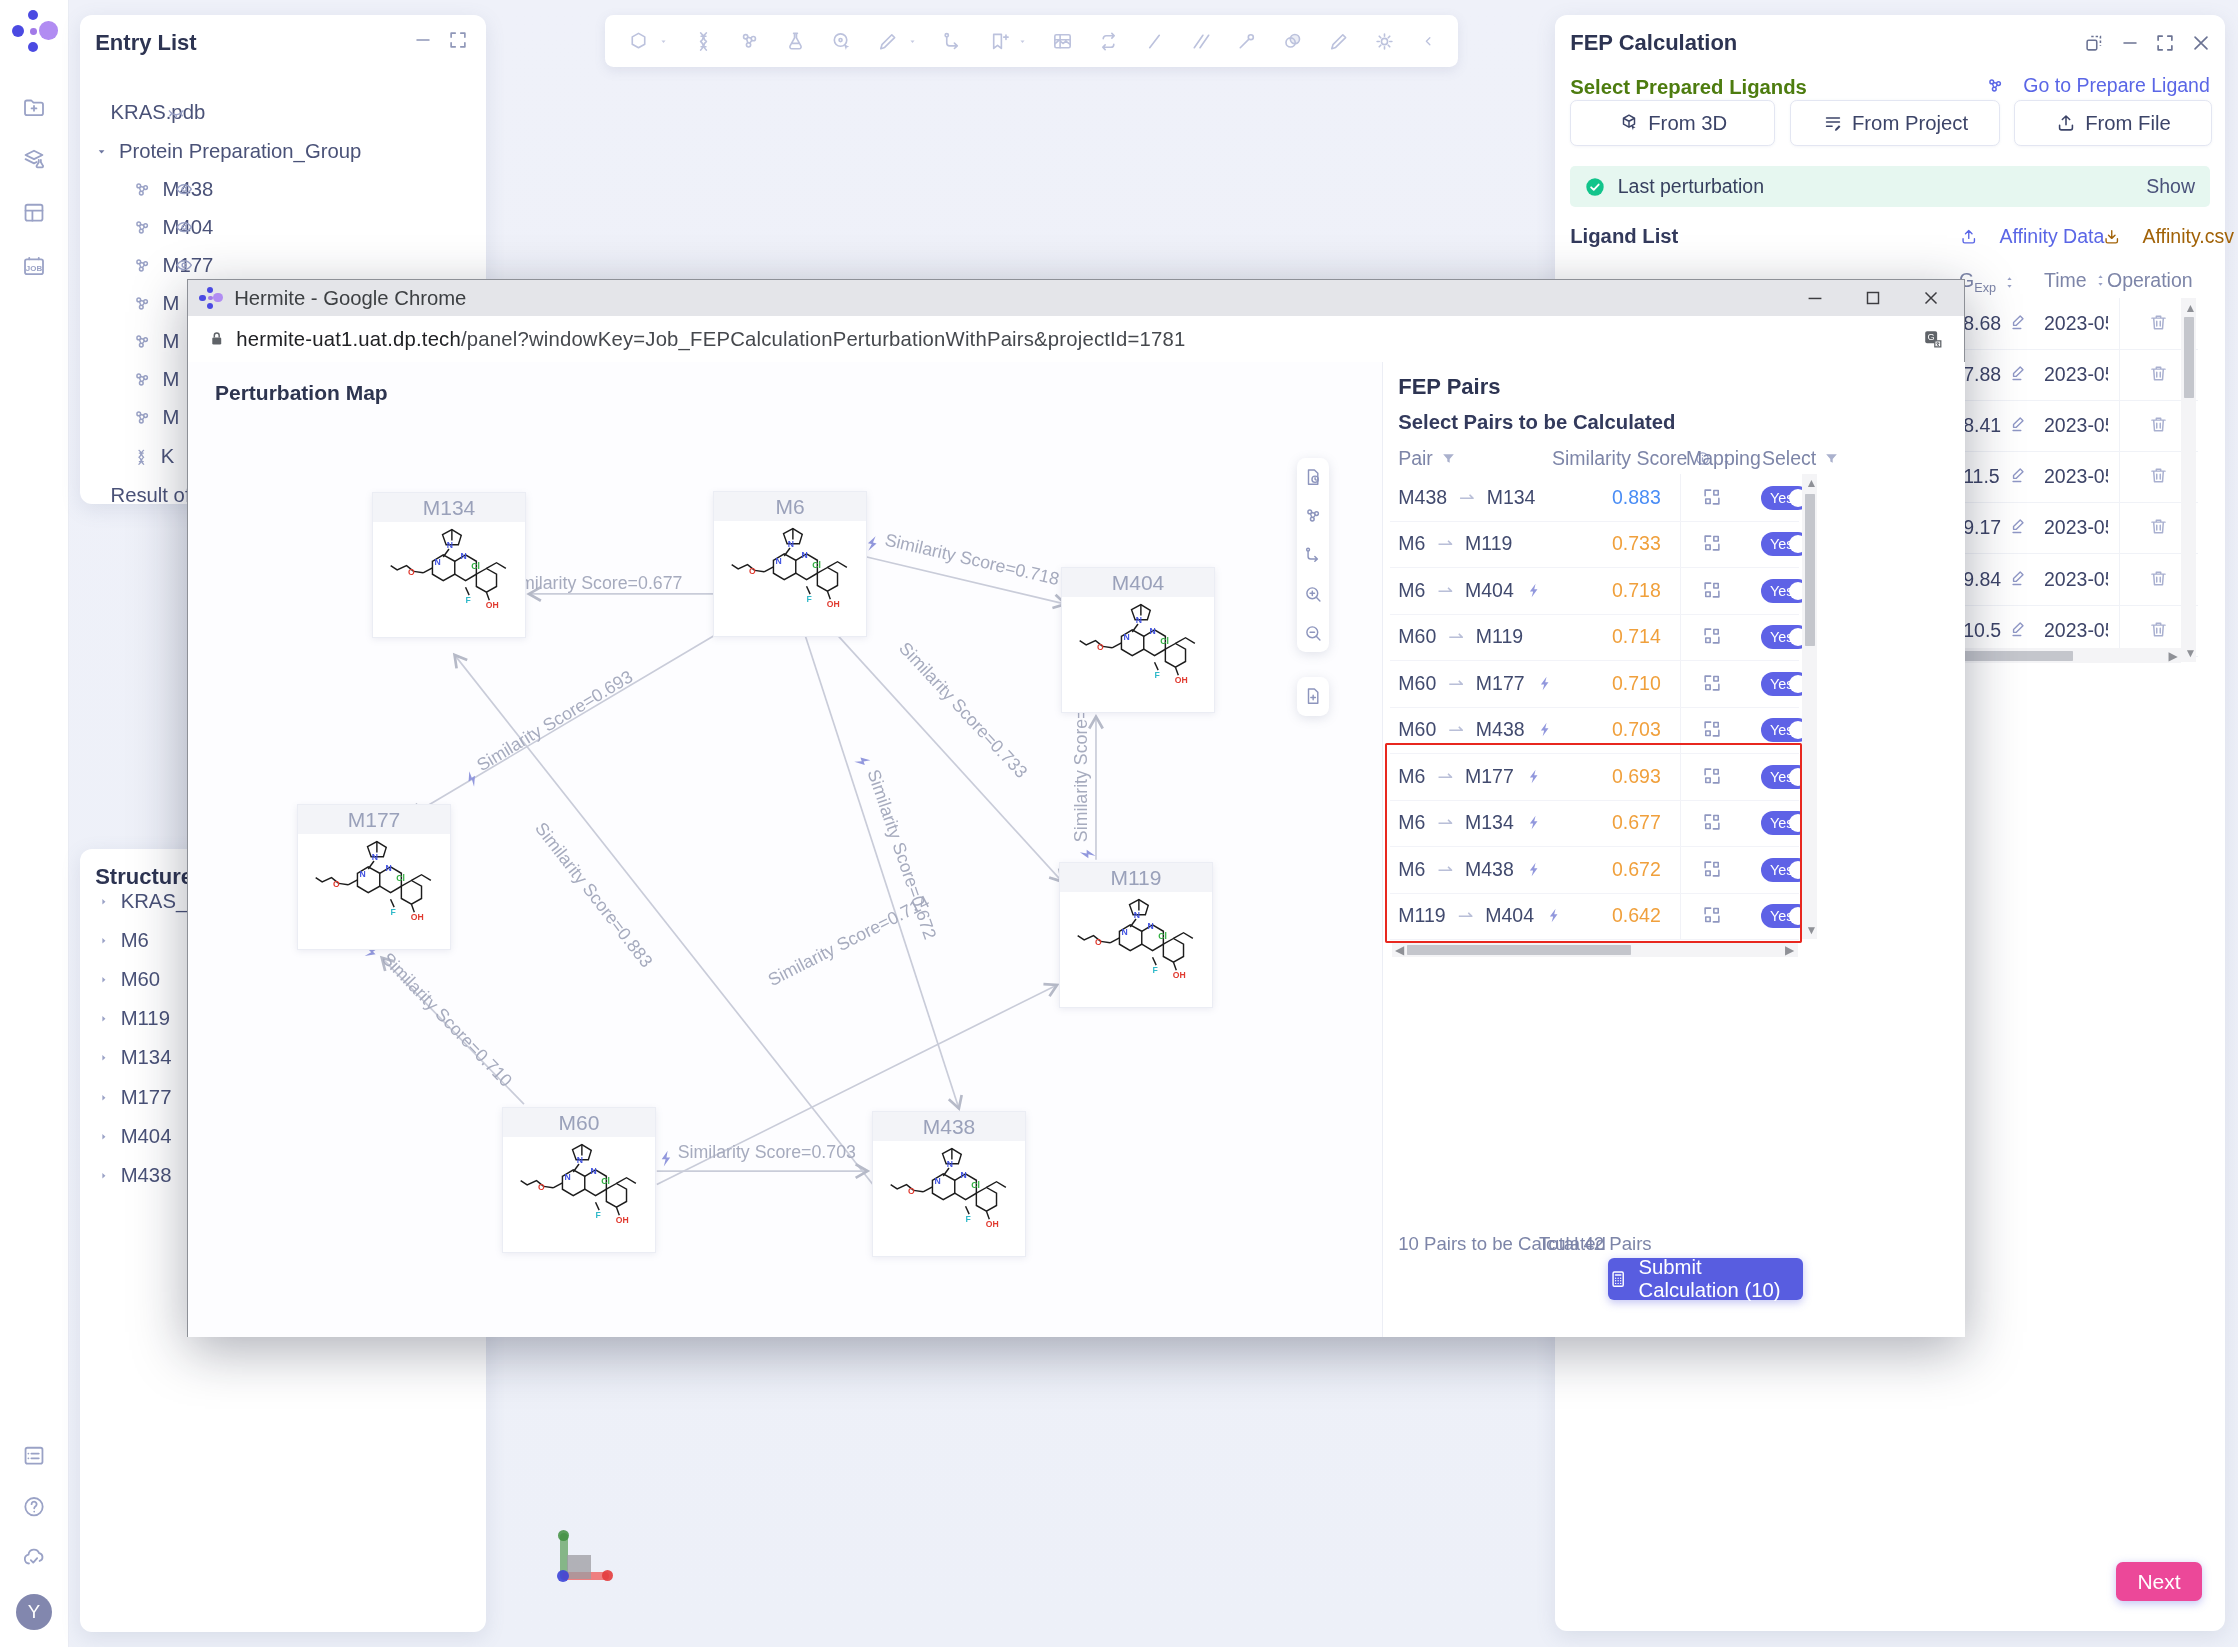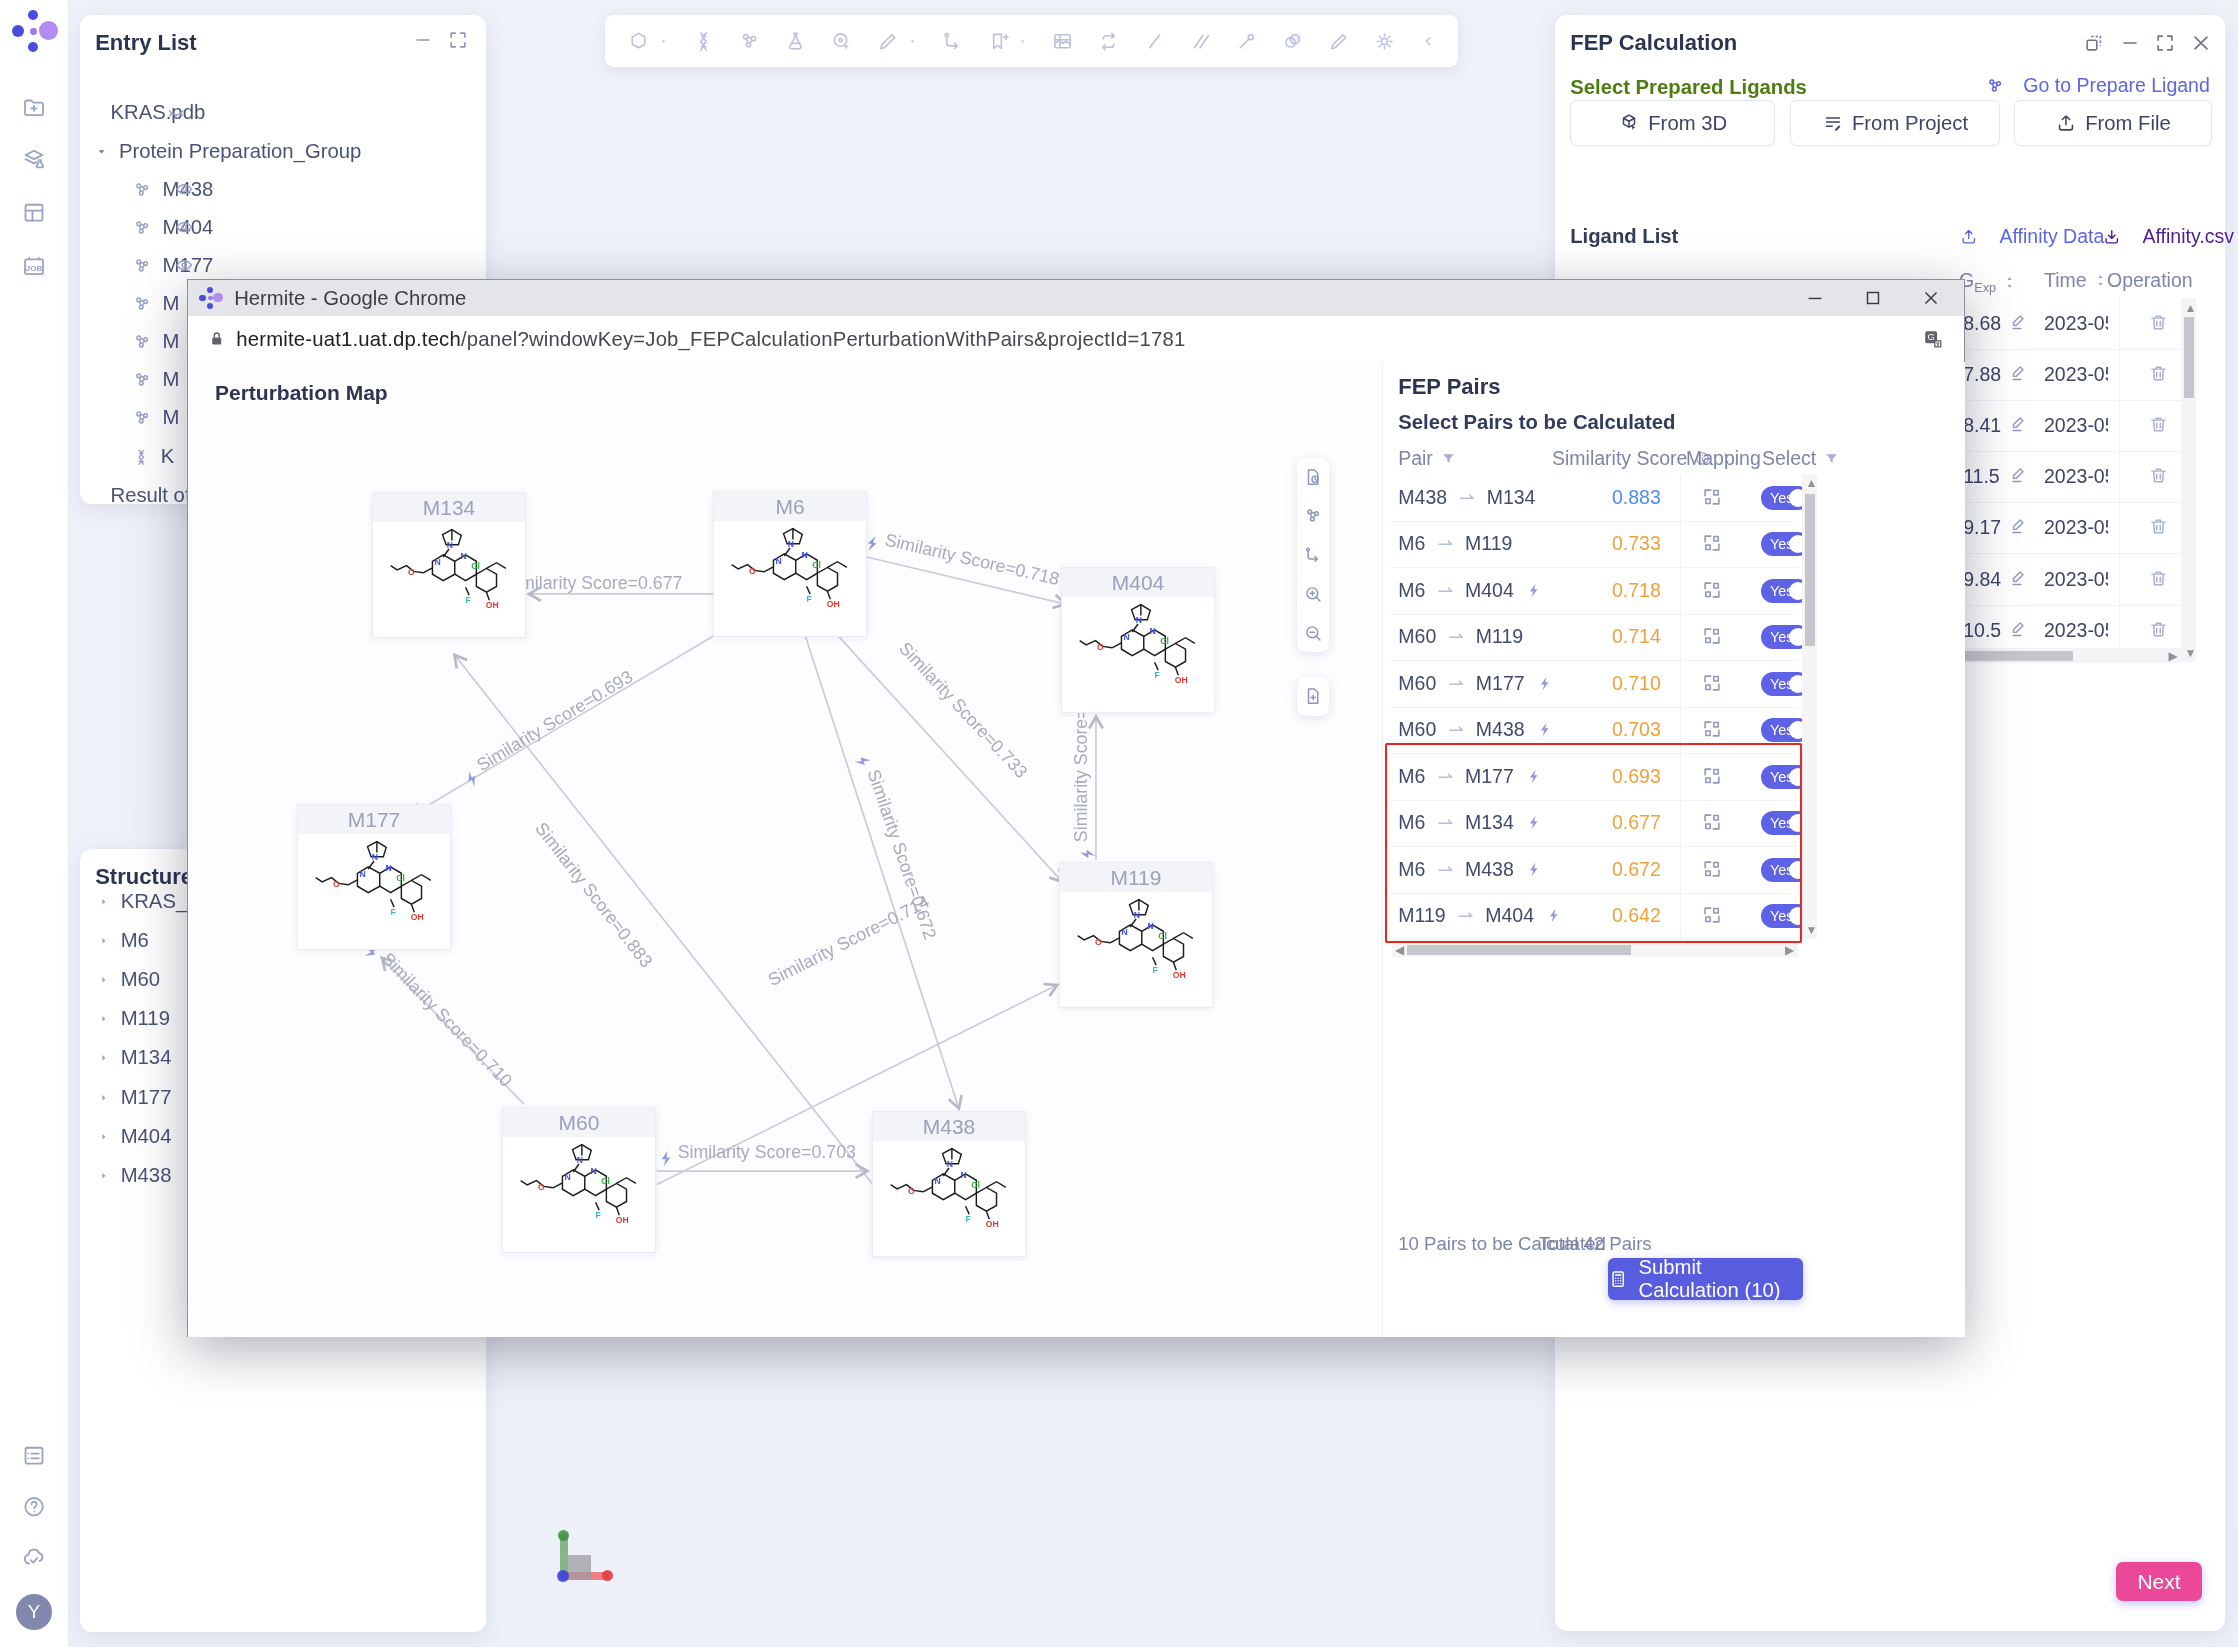--- a/index.html
+++ b/index.html
@@ -547,30 +547,40 @@
       <span>From Project</span>
     </div>
     <div class="src-btn" style="left:459px;width:196px;">
       <span>
           <svg class="ic" viewBox="0 0 24 24" width="22" height="22" fill="none" stroke="currentColor" stroke-width="1.7" stroke-linecap="round" stroke-linejoin="round">
             <path d="M5 14.5v3a2 2 0 002 2h10a2 2 0 002-2v-3M12 14V4.5M8 8.2l4-3.8 4 3.8"></path>
           </svg>
         </span>
       <span>From File</span>
     </div>
+    <div class="banner">
+      <span style="margin-left:13.5px;display:flex">
+        <svg class="ic" viewBox="0 0 24 24" width="22" height="22">
+            <circle cx="12" cy="12" r="9.5" fill="#12c48b"></circle>
+            <path d="M7.8 12.3l2.8 2.8 5.4-5.8" fill="none" stroke="#fff" stroke-width="2" stroke-linecap="round" stroke-linejoin="round"></path>
+          </svg>
+      </span>
+      <span class="txt">Last perturbation</span>
+      <span class="show">Show</span>
+    </div>
     <div class="fc-liglist">Ligand List</div>
     <div class="fc-aff" style="left:404px;">
       <span>
           <svg class="ic" viewBox="0 0 24 24" width="19.5" height="19.5" fill="none" stroke="currentColor" stroke-width="1.7" stroke-linecap="round" stroke-linejoin="round">
             <path d="M5 14.5v3a2 2 0 002 2h10a2 2 0 002-2v-3M12 14V4.5M8 8.2l4-3.8 4 3.8"></path>
           </svg>
         </span>
       <span>Affinity Data</span>
     </div>
-    <div class="fc-aff" style="left:547px;color:#4c1d95">
+    <div class="fc-aff" style="left:547px;color:#a16207">
       <span>
           <svg class="ic" viewBox="0 0 24 24" width="19.5" height="19.5" fill="none" stroke="currentColor" stroke-width="1.7" stroke-linecap="round" stroke-linejoin="round">
             <path d="M5 14.5v3a2 2 0 002 2h10a2 2 0 002-2v-3M12 4.5V14M8 10.2l4 3.8 4-3.8"></path>
           </svg>
         </span>
       <span>Affinity.csv</span>
     </div>
 
     <div class="lig-head" style="left:404px;top:254px;">
       <span><span>G</span><sub style="font-size:12.7px">Exp</sub></span>

